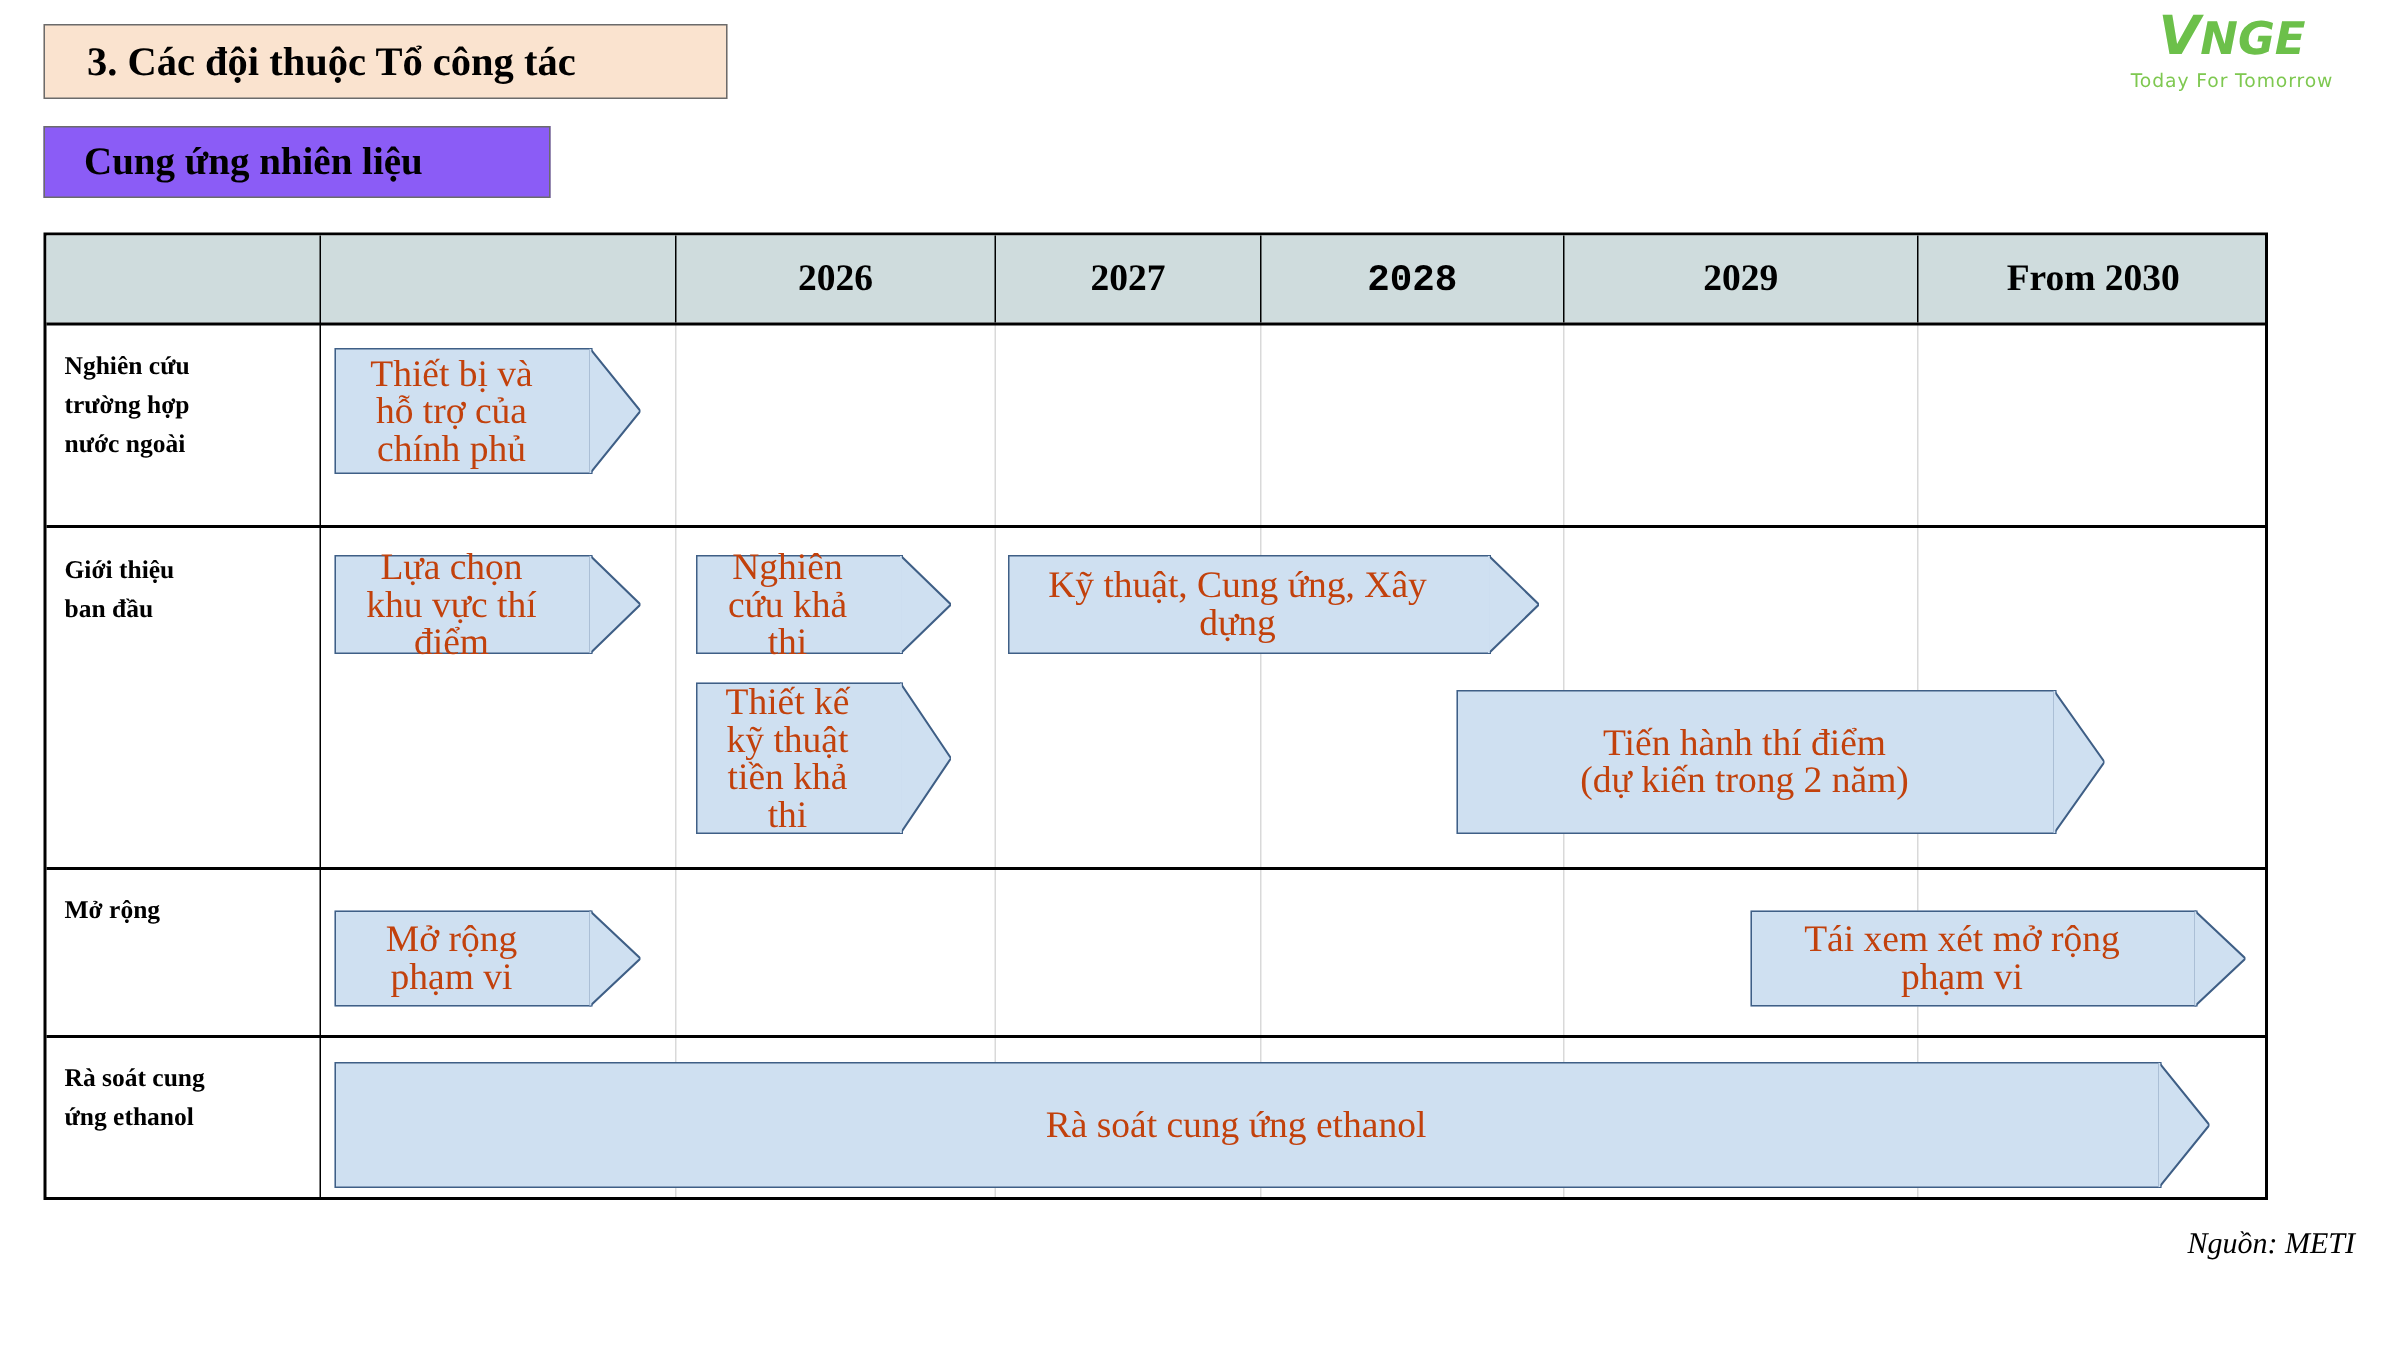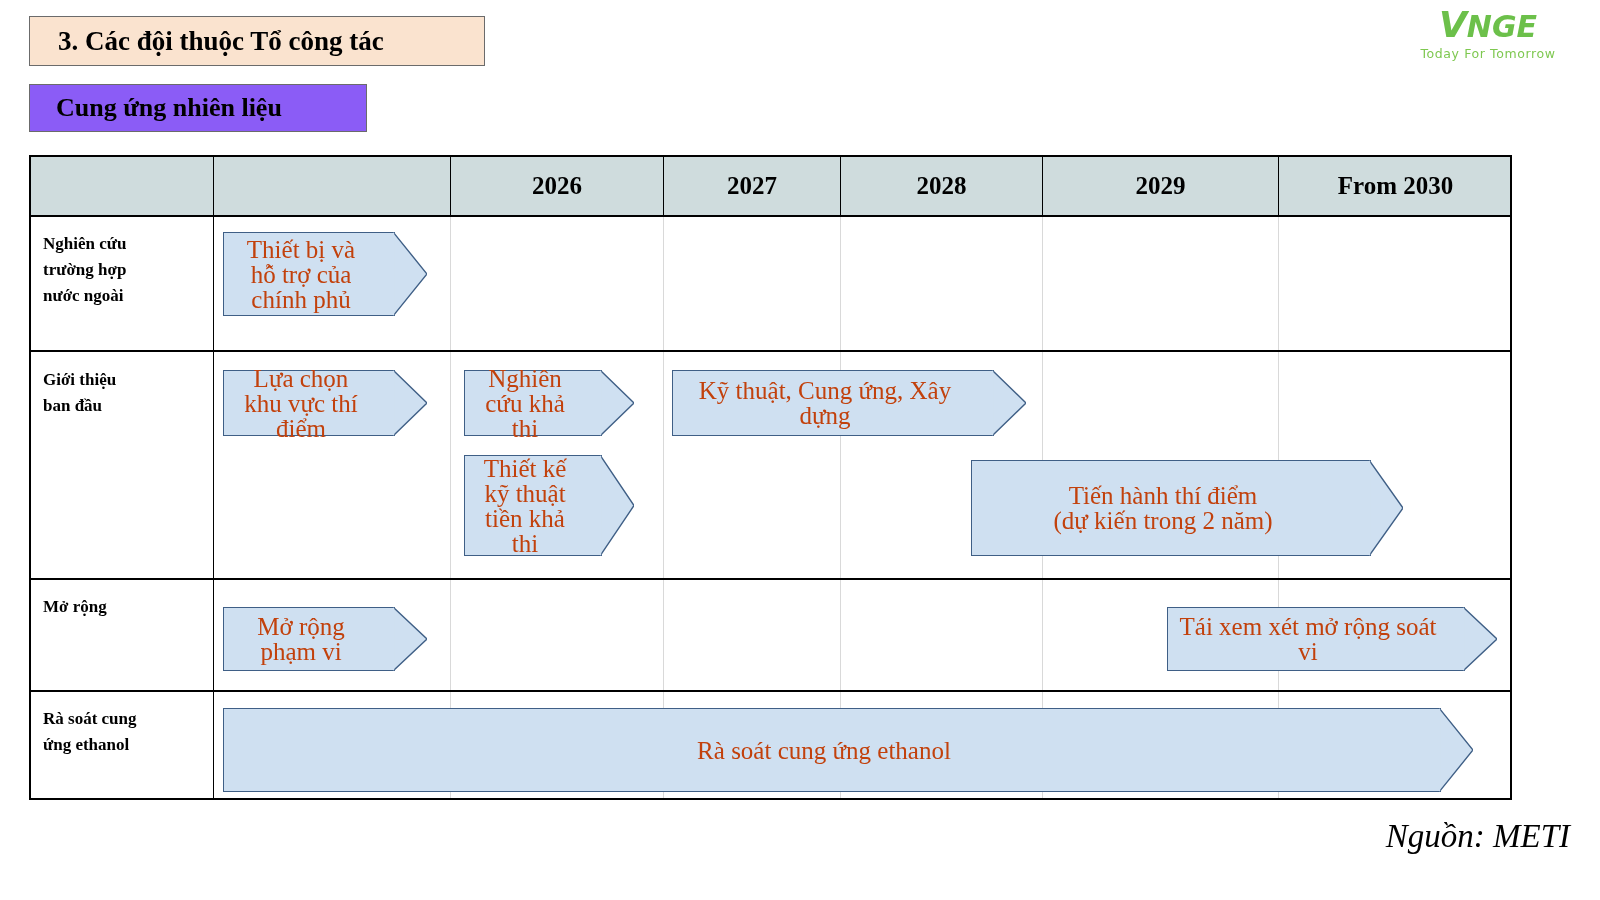--- a/index.html
+++ b/index.html
@@ -87,21 +87,21 @@
   .arrow .head{
     position:absolute; left:100%; top:-1px; bottom:-1px; width:34px;
     margin-left:-1px;
   }
   .arrow .head svg{display:block;width:100%;height:100%;}
   .arrow .txt{position:relative; z-index:2;}
 
   
   #source-note{
     position:absolute; right:30px; top:818px;
-    font-style:italic; font-size:33px; color:#000;
+    font-style:italic; font-size:20px; color:#000;
   }
 </style>
 </head>
 <body>
 
 <div id="title-banner">
   <span>3. Các đội thuộc Tổ công tác</span>
 </div>
 
 <div id="subtitle-banner">
@@ -133,21 +133,21 @@
   <div class="vline" style="left:1247px; top:0; height:58px; bottom:auto;"></div>
 
   <div class="hline" style="top:58px;"></div>
   <div class="hline" style="top:193px;"></div>
   <div class="hline" style="top:421px;"></div>
   <div class="hline" style="top:533px;"></div>
 
   <div class="col-head" style="left:0;     width:182px;"></div>
   <div class="col-head" style="left:420px; width:212px;">2026</div>
   <div class="col-head" style="left:633px; width:176px;">2027</div>
-  <div class="col-head" style="left:810px; width:201px;">2028</div>
+  <div class="col-head" style="left:810px; width:201px;font-family:Liberation Mono, monospace;">2028</div>
   <div class="col-head" style="left:1012px;width:235px;">2029</div>
   <div class="col-head" style="left:1248px;width:233px;">From 2030</div>
 
   <div class="row-label" style="top:74px;">
     <div>Nghiên cứu</div>
     <div>trường hợp</div>
     <div>nước ngoài</div>
   </div>
 
   <div class="arrow" style="left:192px; top:75px; width:172px; height:84px;">
@@ -226,21 +226,21 @@
     <span class="txt">Mở rộng phạm vi</span>
     <span class="head">
       <svg viewBox="0 0 34 66" preserveAspectRatio="none">
         <polygon points="0,0 34,33 0,66" fill="#cfe0f1" stroke="#3f5f86" stroke-width="1.4"></polygon>
         <line x1="0" y1="0.7" x2="0" y2="65.3" stroke="#cfe0f1" stroke-width="2.4"></line>
       </svg>
     </span>
   </div>
 
   <div class="arrow" style="left:1136px; top:450px; width:298px; height:64px;">
-    <span class="txt">Tái xem xét mở rộng soát vi</span>
+    <span class="txt">Tái xem xét mở rộng phạm vi</span>
     <span class="head">
       <svg viewBox="0 0 34 66" preserveAspectRatio="none">
         <polygon points="0,0 34,33 0,66" fill="#cfe0f1" stroke="#3f5f86" stroke-width="1.4"></polygon>
         <line x1="0" y1="0.7" x2="0" y2="65.3" stroke="#cfe0f1" stroke-width="2.4"></line>
       </svg>
     </span>
   </div>
 
   <div class="row-label" style="top:549px;">
     <div>Rà soát cung</div>

